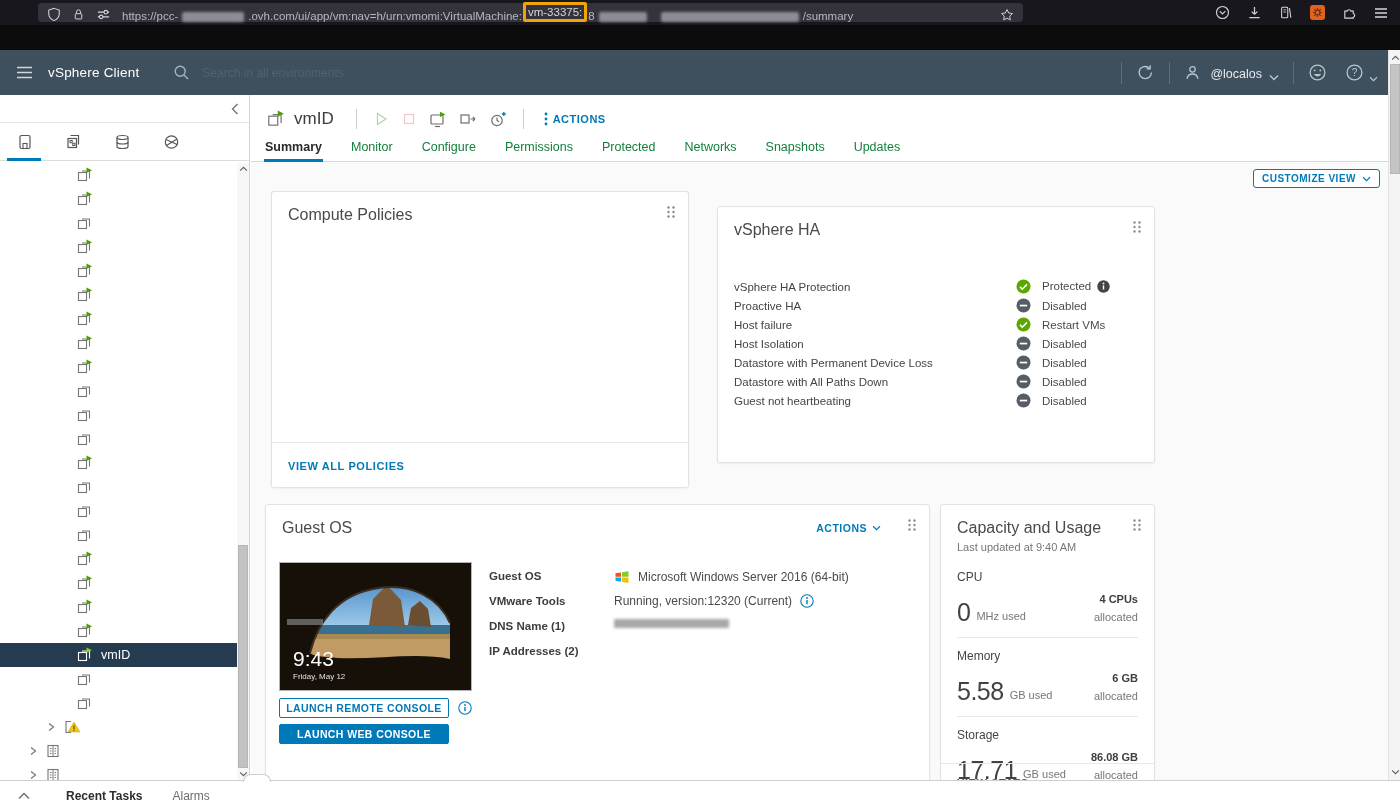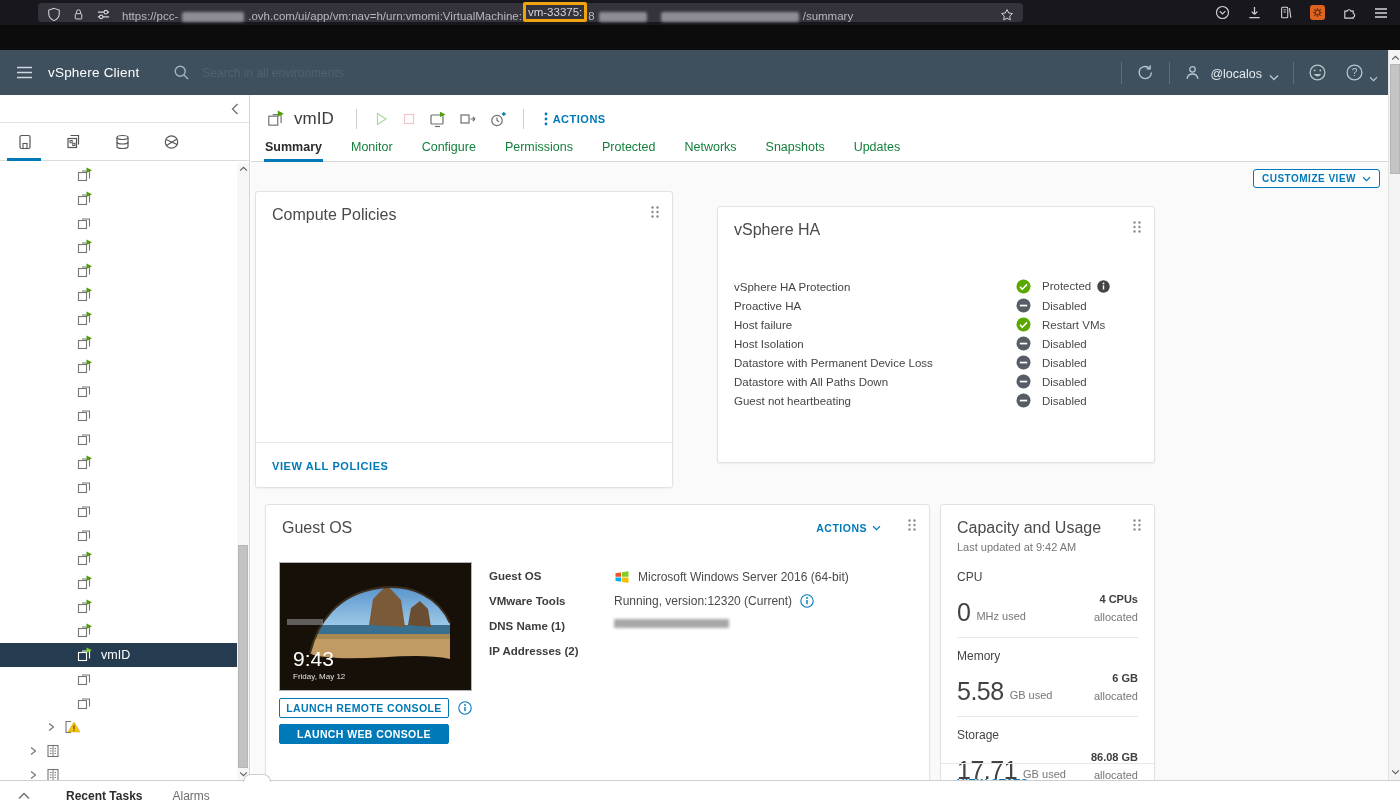--- a/index.html
+++ b/index.html
@@ -56,21 +56,21 @@
 .tabsbar{position:absolute;top:40px;left:0;right:0;height:27px;border-bottom:1px solid #d8d8d8;display:flex;gap:27px;padding-left:13px}
 .tab{font-size:12.5px;color:#15803d;position:relative;padding:5px 1px;cursor:pointer}
 .tab.active{color:#2b2b2b;font-weight:bold}
 .tab.active::after{content:"";position:absolute;left:0;right:0;bottom:-1px;height:3px;background:#0079b8}
 .content{position:absolute;top:67px;left:0;right:12px;bottom:0;background:#fafafa;overflow:hidden}
 .customize{position:absolute;top:7px;right:8px;height:19px;padding:0 8px;background:#fff;border:1px solid #0079b8;border-radius:3px;color:#0079b8;font-size:10px;font-weight:bold;letter-spacing:.5px;display:flex;align-items:center;gap:6px;cursor:pointer;font-family:"Liberation Sans",sans-serif}
 
 .card{position:absolute;background:#fff;border:1px solid #e2e2e2;border-radius:3px;box-shadow:0 1px 2px rgba(0,0,0,.05)}
 .card-title{font-size:16px;color:#4a4a4a;padding:14px 16px 0}
 .handle{position:absolute;top:13px;right:12px;cursor:grab}
-.card.compute{left:4px;top:29px;width:418px;height:297px}
+.card.compute{left:20px;top:29px;width:418px;height:297px}
 .card-footer{position:absolute;bottom:0;left:0;right:0;border-top:1px solid #e8e8e8;padding:13px 16px}
 .blue-link{color:#0079b8;font-size:11px;font-weight:bold;letter-spacing:.6px;cursor:pointer}
 .card.ha{left:466px;top:44px;width:438px;height:257px}
 .ha-rows{margin-top:38px;padding:0 16px}
 .ha-row{display:flex;align-items:center;height:19px}
 .ha-label{flex:1;font-size:11.5px;color:#454545;font-weight:normal}
 .ha-ic{width:26px;flex:none}
 .ha-status{width:96px;flex:none;font-size:11.5px;color:#4a4a4a;display:flex;align-items:flex-start;gap:6px}
 .card.guest{left:14px;top:342px;width:665px;height:300px}
 .g-actions{position:absolute;top:17px;right:48px}
@@ -834,21 +834,21 @@
       <span class="handle">
           <svg width="10" height="14" viewBox="0 0 10 14">
             <circle cx="2.5" cy="2.5" r="1.2" fill="#8a8a8a"></circle>
             <circle cx="7.5" cy="2.5" r="1.2" fill="#8a8a8a"></circle>
             <circle cx="2.5" cy="7" r="1.2" fill="#8a8a8a"></circle>
             <circle cx="7.5" cy="7" r="1.2" fill="#8a8a8a"></circle>
             <circle cx="2.5" cy="11.5" r="1.2" fill="#8a8a8a"></circle>
             <circle cx="7.5" cy="11.5" r="1.2" fill="#8a8a8a"></circle>
           </svg>
         </span>
-      <div class="cap-updated">Last updated at 9:42 AM</div>
+      <div class="cap-updated">Last updated at 9:40 AM</div>
       <div id="cap-sections" style="margin-top:6px">
           <div class="cap-section">
             <div class="cap-name">CPU</div>
             <div class="cap-row">
               <span class="cap-big">0</span>
               <span class="cap-unit">MHz used</span>
               <span class="cap-right"><span class="cap-alloc">4 CPUs</span><br><span class="cap-alloc-label">allocated</span></span>
             </div>
           </div>
           <div class="cap-section">

